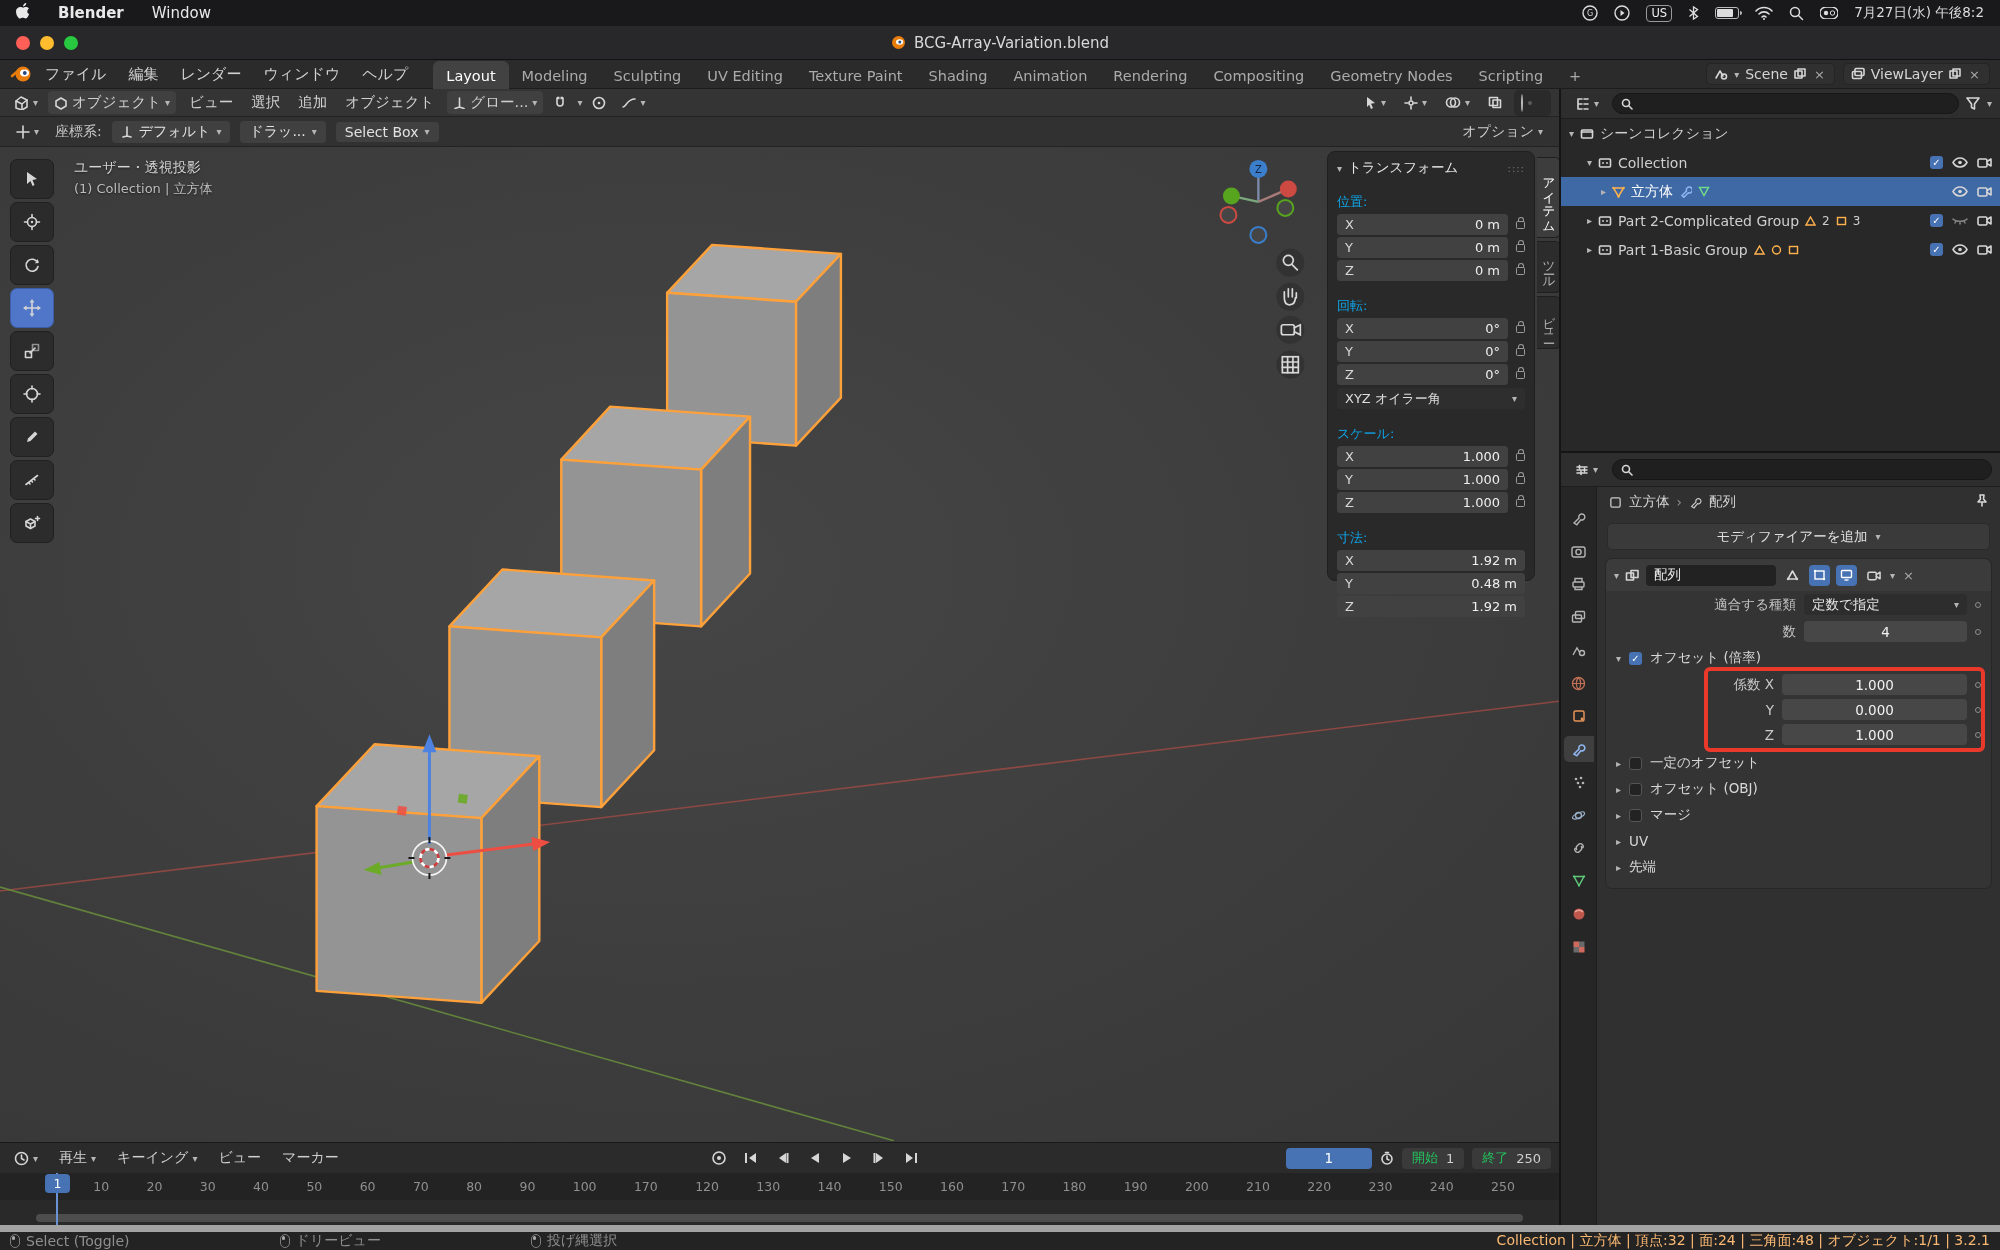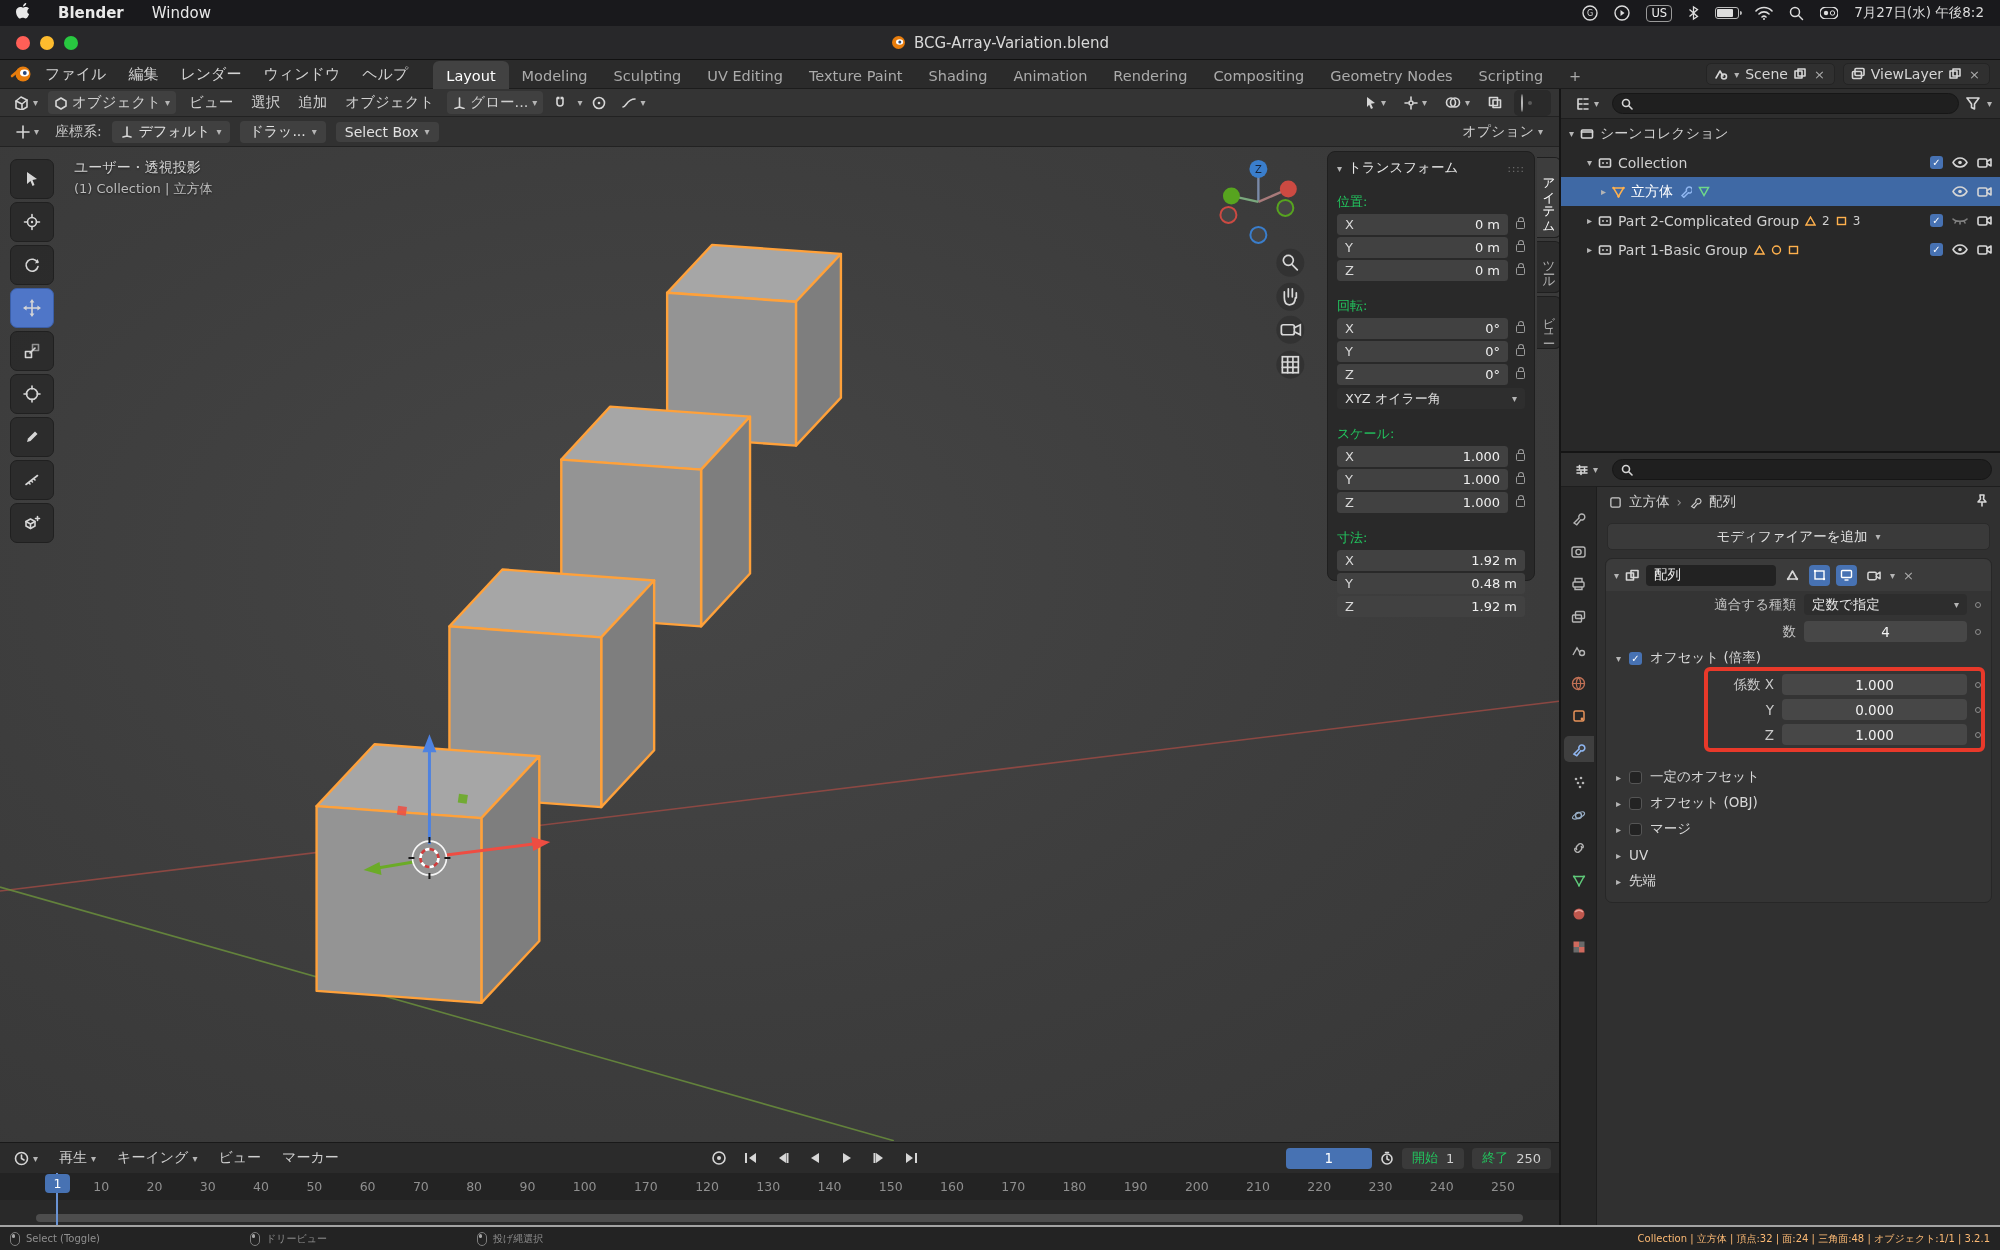--- a/index.html
+++ b/index.html
@@ -68,21 +68,21 @@
 .toolcol{position:absolute;left:10px;top:12px;display:flex;flex-direction:column;gap:3px}
 .toolbtn{width:44px;height:40px;background:rgba(42,42,42,.92);border:1px solid #202020;border-radius:7px;display:flex;align-items:center;justify-content:center}
 .toolbtn.active{background:#4f76c8;border-color:#3b5ea6}
 .ic{fill:none;stroke:#d6d6d6;stroke-width:1.6;stroke-linecap:round;stroke-linejoin:round}
 .icf{fill:#d6d6d6;stroke:none}
 
 
 .npanel{position:absolute;left:1327px;top:4px;width:208px;height:430px;background:rgba(40,40,40,.97);border:1px solid #1f1f1f;border-radius:8px;padding:7px 9px;font-size:13px}
 .np-head{display:flex;align-items:center;gap:6px;color:#e8e8e8;font-size:13.5px;margin-bottom:4px}
 .np-grip{margin-left:auto;color:#777;letter-spacing:1px;font-size:10px}
-.np-label{color:#22c55e;margin:16px 0 3px}
+.np-label{color:#0ea5e9;margin:16px 0 3px}
 .nrow{display:flex;align-items:center;gap:5px;margin-bottom:2px}
 .nfield{flex:1;height:21px;background:#414141;border-radius:3.5px;display:flex;align-items:center;justify-content:space-between;padding:0 8px;color:#efefef}
 .nfield .ax{color:#d8d8d8}
 .ndrop{height:21px;background:#2e2e2e;border-radius:3.5px;display:flex;align-items:center;justify-content:space-between;padding:0 8px;color:#ddd;margin:3px 0 2px}
 .lock{width:9px;height:8px;border:1.2px solid #9a9a9a;border-radius:1.5px;position:relative;margin-left:3px;flex:0 0 auto}
 .lock::before{content:"";position:absolute;top:-5px;left:1px;width:4px;height:4px;border:1.2px solid #9a9a9a;border-bottom:none;border-radius:4px 4px 0 0}
 .ntabs{position:absolute;left:1537px;top:10px;width:24px;display:flex;flex-direction:column;gap:3px}
 .ntab{writing-mode:vertical-rl;padding:11px 3px;font-size:12.5px;color:#b2b2b2;background:#2c2c2c;border:1px solid #1f1f1f;border-left:none;border-radius:0 6px 6px 0}
 .ntab.active{background:#3d3d3d;color:#fff}
 
@@ -130,27 +130,27 @@
 .modname{width:130px;height:21px;background:#222;border-radius:4px;display:flex;align-items:center;padding:0 8px;color:#eee}
 .tgl{width:21px;height:21px;border-radius:4px;display:flex;align-items:center;justify-content:center}
 .tgl.on{background:#4772b3}
 .prow{display:flex;align-items:center;height:27px;gap:8px;padding:0 10px}
 .plab{width:180px;text-align:right;color:#c3c3c3;flex:0 0 auto}
 .pdrop{flex:1;height:21px;background:#2d2d2d;border-radius:4px;display:flex;align-items:center;justify-content:space-between;padding:0 8px;color:#e5e5e5}
 .pnum{flex:1;height:21px;background:#474747;border-radius:4px;display:flex;align-items:center;justify-content:center;color:#f2f2f2}
 .dot{width:6px;height:6px;border:1.2px solid #8d8d8d;border-radius:50%;flex:0 0 auto}
 .secthead{display:flex;align-items:center;gap:8px;height:26px;padding:0 10px;color:#d8d8d8}
 .cb-empty{width:13px;height:13px;background:#232323;border:1px solid #555;border-radius:3px}
-.factor-wrap{position:relative;margin:1px 10px 17px}
+.factor-wrap{position:relative;margin:1px 10px 3px}
 .frow{display:flex;align-items:center;height:25px;gap:8px;padding-left:96px}
 .flab{width:62px;text-align:right;color:#c9c9c9;flex:0 0 auto}
 .red-box{position:absolute;left:88px;right:-4px;top:-5px;bottom:-5px;border:4px solid #e8392a;border-radius:6px;pointer-events:none}
 
 
-.statusbar{position:absolute;left:0;right:0;bottom:0;height:25px;background:#232323;border-top:2px solid #a3a3a3;display:flex;align-items:center;padding:0 10px;font-size:10px;color:#8f8f8f}
+.statusbar{position:absolute;left:0;right:0;bottom:0;height:25px;background:#232323;border-top:7px solid #a3a3a3;display:flex;align-items:center;padding:0 10px;font-size:14px;color:#8f8f8f}
 .hint{display:flex;align-items:center;gap:6px}
 .mouse{width:10px;height:14px;border:1.4px solid #7d7d7d;border-radius:5px;position:relative}
 .mouse::before{content:"";position:absolute;left:1px;top:1px;width:3px;height:4px;background:#a8a8a8;border-radius:2px}
 .sb-info{margin-left:auto;color:#fdba74}
 .gap160{margin-left:150px}
 </style>
 </head>
 <body>
 
 <div id="app">

